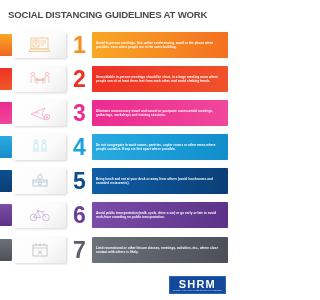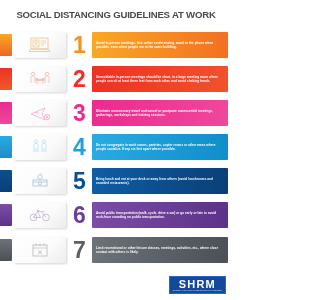--- a/index.html
+++ b/index.html
@@ -12,21 +12,21 @@
   }
   .poster{
     width:232px;height:300px;
     position:relative;
     background:#ffffff;
     box-sizing:border-box;
   }
   
   .header{
     height:28px;
-    display:flex;align-items:center;justify-content:center;
+    display:flex;align-items:center;
     padding:0 8px;
     box-sizing:border-box;
   }
   .header h1{
     margin:0;
     font-size:9.6px;
     font-weight:bold;
     letter-spacing:-0.2px;
     color:#4a4a4a;
     white-space:nowrap;

